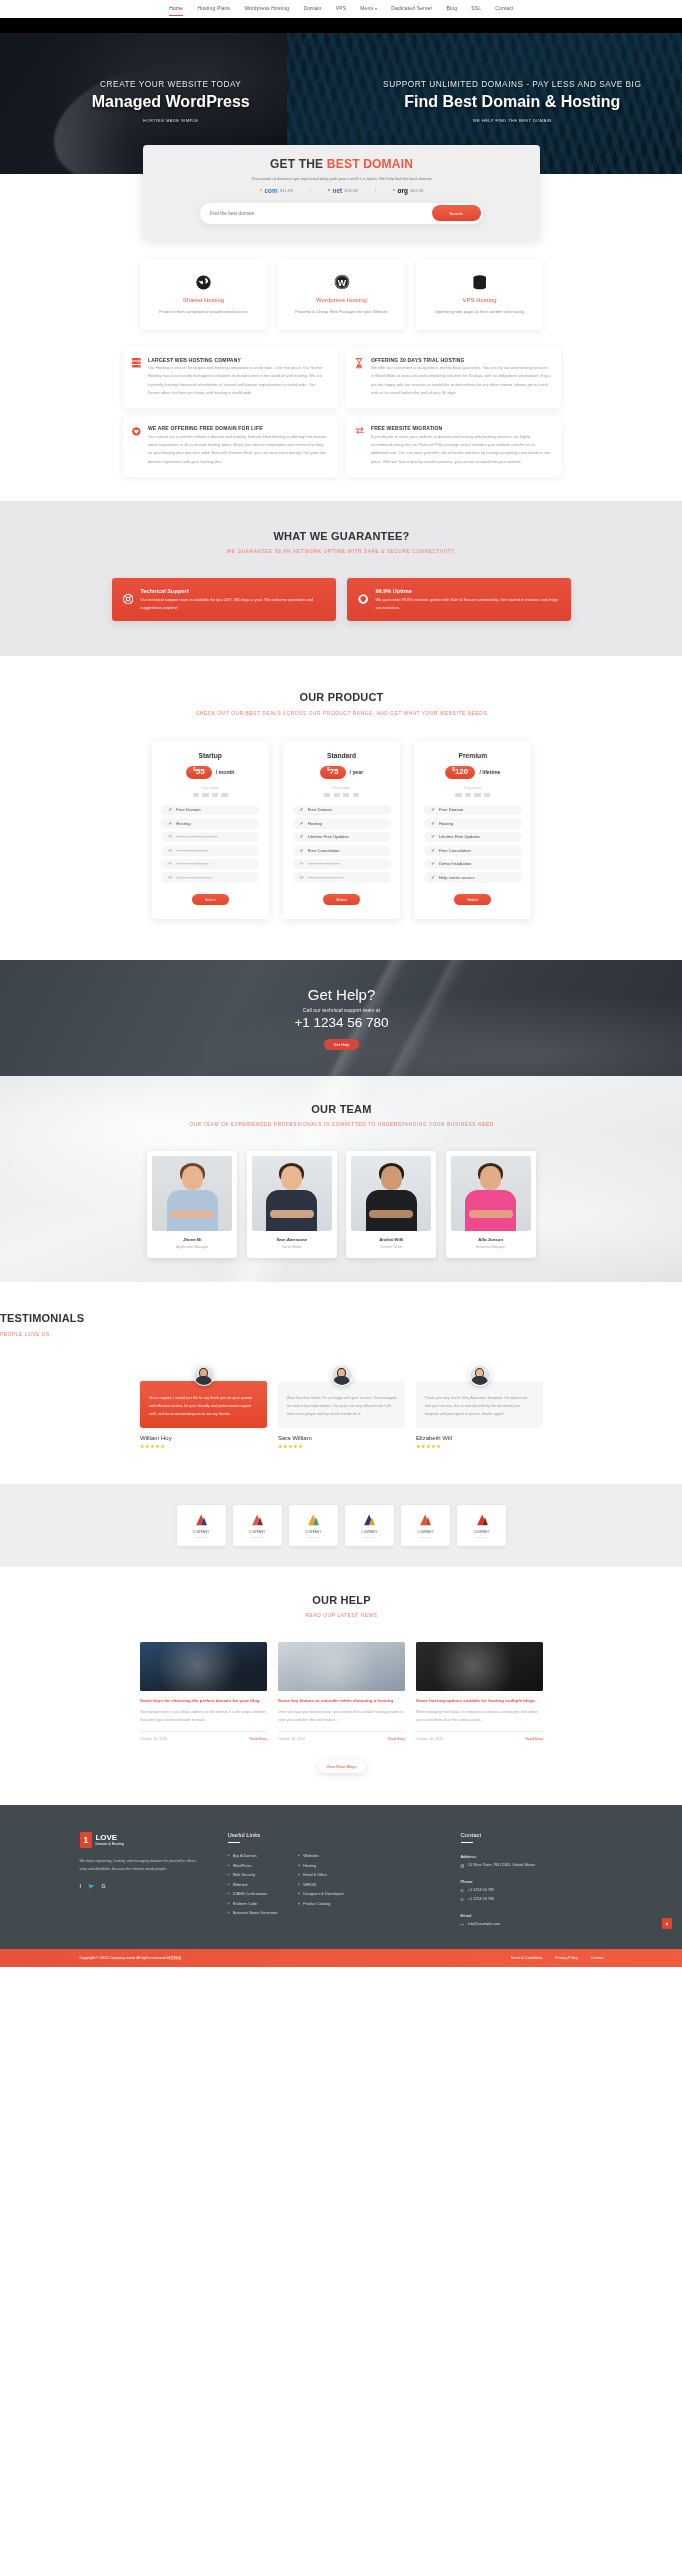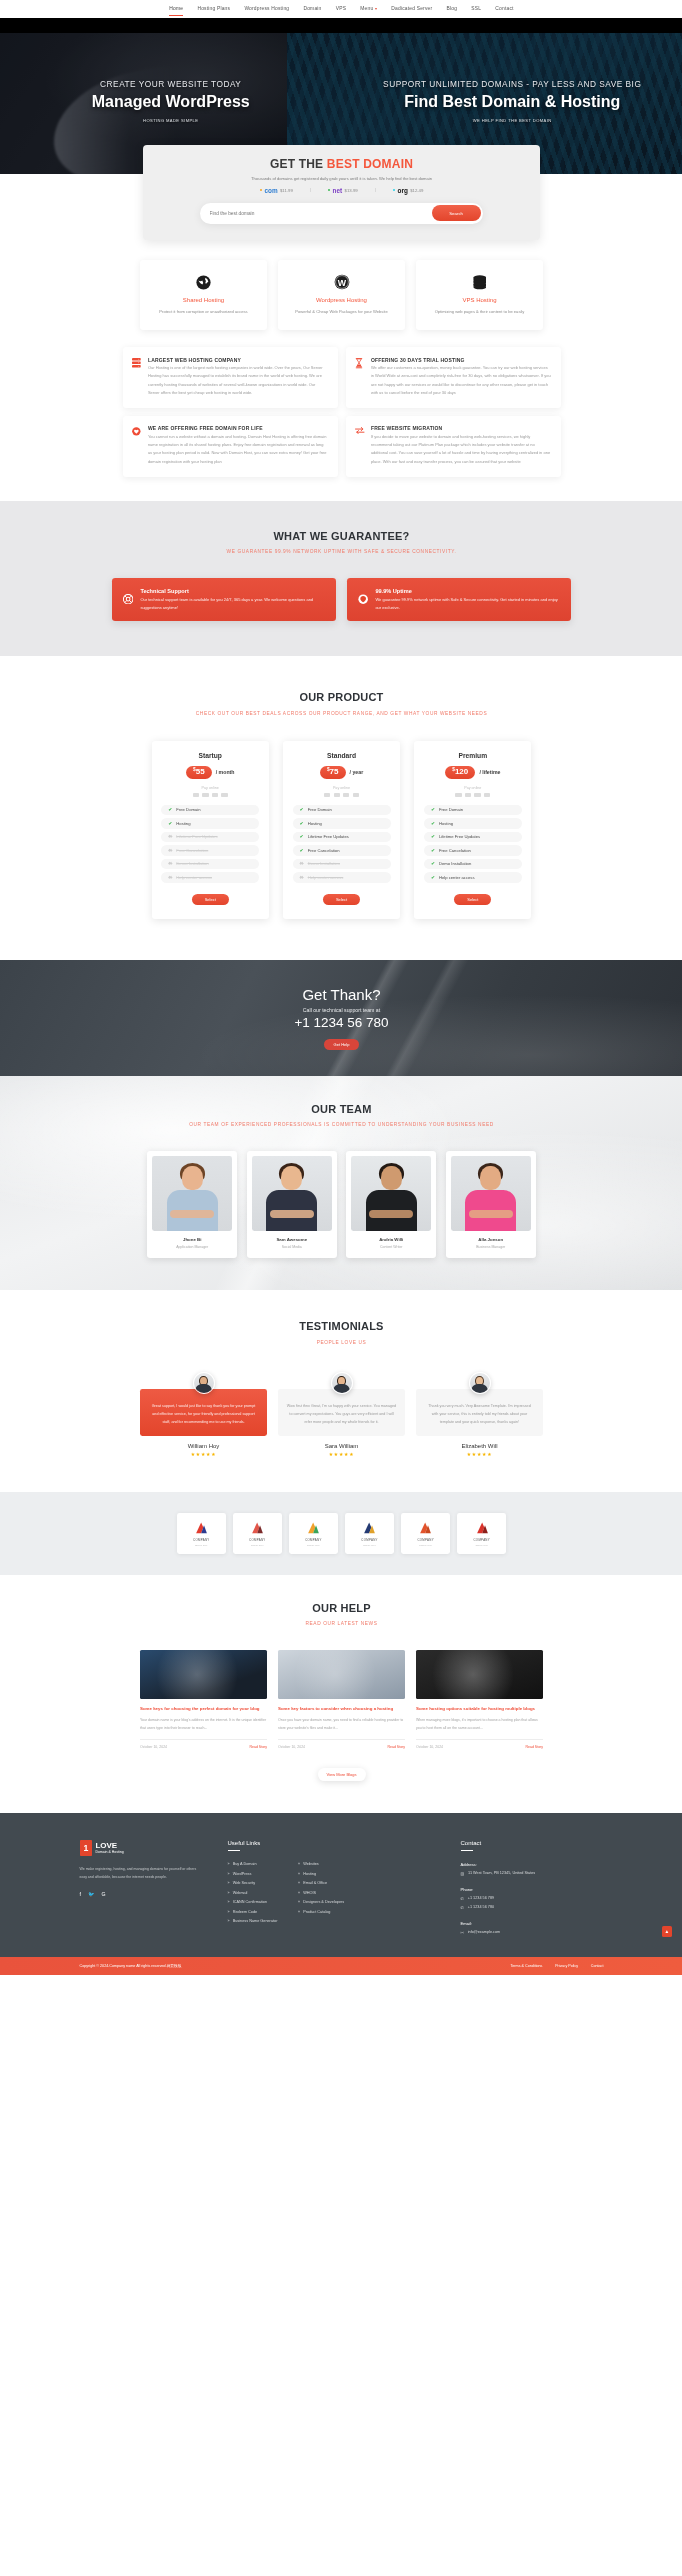--- a/index.html
+++ b/index.html
@@ -180,21 +180,21 @@
   .gethelp h2 { font-size:15px; font-weight:400; }
   .gethelp .cl { font-size:5.2px; margin-top:4px; color:#e9ebed; }
   .gethelp .tel { font-size:13.5px; margin-top:1.6px; }
   .help-btn {
     margin-top:9.5px; width:35px; height:10.3px; border:0; border-radius:5.6px; cursor:pointer;
     background:#d8453a; color:#fff; font-size:4px; font-family:"Liberation Sans", sans-serif;
   }
 
   
   .team {
-    padding:27px 0 32px; text-align:center; position:relative; overflow:hidden;
+    padding:27px 0 24px; text-align:center; position:relative; overflow:hidden;
     background:linear-gradient(160deg,#e4e6e8 0%, #f2f3f4 40%, #dcdee0 100%);
   }
   .team:before{
     content:""; position:absolute; inset:0;
     background:
       radial-gradient(ellipse at 25% 25%, rgba(255,255,255,.85), transparent 40%),
       radial-gradient(ellipse at 80% 70%, rgba(255,255,255,.6), transparent 45%),
       linear-gradient(115deg, transparent 40%, rgba(255,255,255,.5) 44%, transparent 48%);
   }
   .team > * { position:relative; }
@@ -210,21 +210,21 @@
   .photo .hair { position:absolute; left:50%; top:9%; width:25.4px; height:20.6px; margin-left:-12.7px;
                  border-radius:50% 50% 40% 40%; }
   .photo .body { position:absolute; left:50%; bottom:0; width:51px; height:41px; margin-left:-25.4px;
                  border-radius:12.7px 12.7px 0 0; }
   .photo .arms { position:absolute; left:50%; bottom:12.7px; width:44px; height:8px; margin-left:-22px;
                  border-radius:4px; }
   .member .mname { font-size:4.4px; color:#3b3b3b; margin-top:6.4px; font-weight:bold; }
   .member .mrole { font-size:3.5px; color:#a9a9a9; margin-top:2.4px; }
 
   
-  .testi { padding:30px 0 35px; text-align:center; background:#fff; }
+  .testi { padding:30px 0 35px; text-align:left; background:#fff; }
   .tcards { display:flex; justify-content:center; gap:11px; margin-top:24px; align-items:flex-start; }
   .tcard { width:127px; position:relative; padding-top:17.5px; }
   .tavatar {
     width:22px; height:22px; border-radius:50%; position:absolute; top:0; left:50%; margin-left:-11px;
     border:1.6px solid #fff; box-shadow:0 1.6px 4.8px rgba(0,0,0,.18); overflow:hidden; z-index:3;
   }
   .tavatar .a-bg { position:absolute; inset:0; background:linear-gradient(180deg,#e8eaec,#d3d6d9); }
   .tavatar .a-head { position:absolute; left:50%; top:14%; width:8.7px; height:10.3px; margin-left:-4.4px;
                      border-radius:50%; }
   .tavatar .a-body { position:absolute; left:50%; bottom:0; width:17.5px; height:8.7px; margin-left:-8.7px;
@@ -555,21 +555,21 @@
             <div class="pitem "><span class="tick">✔</span>Free Cancelation</div>
             <div class="pitem "><span class="tick">✔</span>Demo Installation</div>
             <div class="pitem "><span class="tick">✔</span>Help center access</div>
      </div>
      <button class="select-btn">Select</button>
    </div>
       </div>
   </section>
 
   <section class="gethelp">
-    <h2>Get Thank?</h2>
+    <h2>Get Help?</h2>
     <div class="cl">Call our technical support team at</div>
     <div class="tel">+1 1234 56 780</div>
     <button class="help-btn">Get Help</button>
   </section>
 
   <section class="team">
     <h2 class="sec-title">OUR TEAM</h2>
     <div class="sec-sub">OUR TEAM OF EXPERIENCED PROFESSIONALS IS COMMITTED TO UNDERSTANDING YOUR BUSINESS NEED</div>
     <div class="members" id="members">
         <div class="member">

